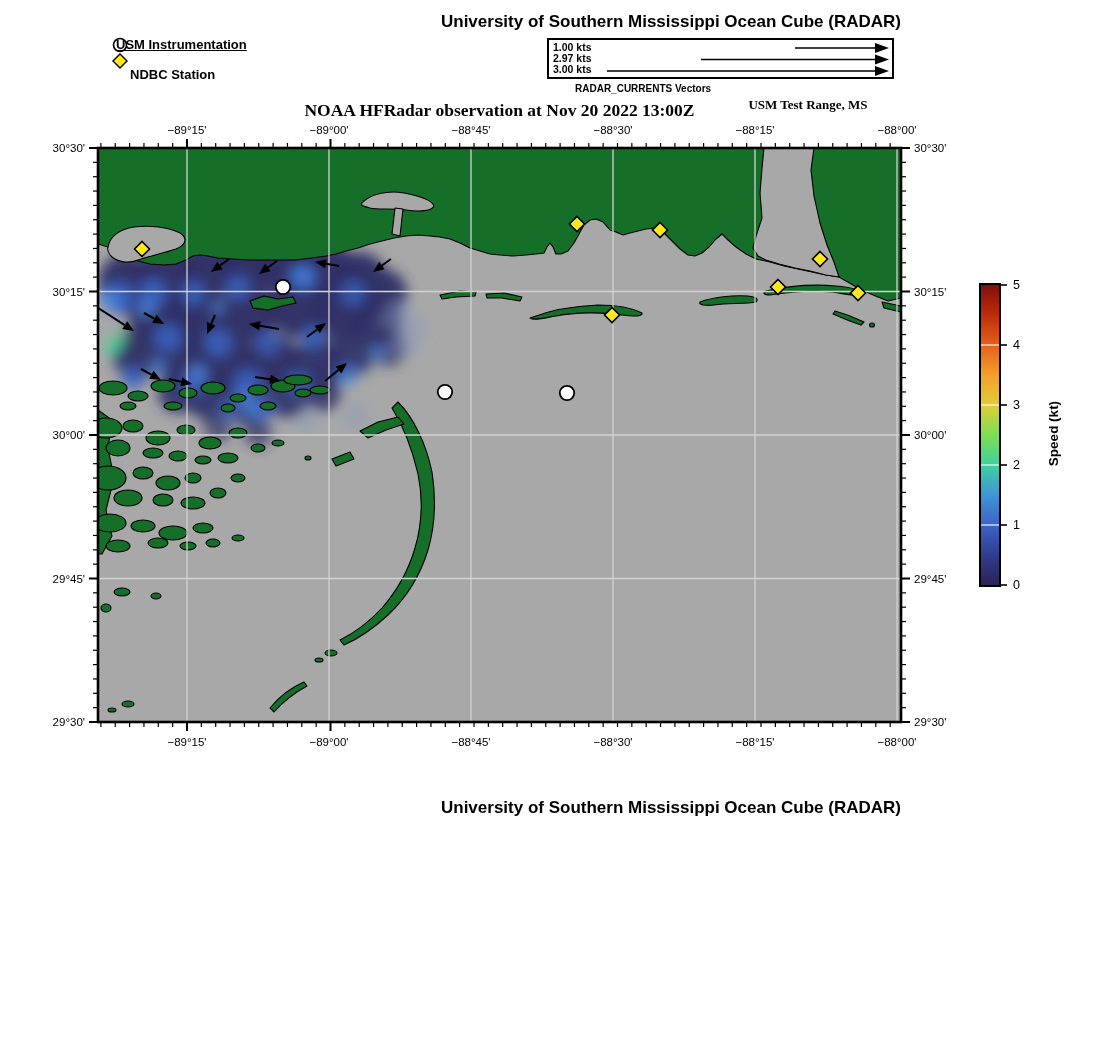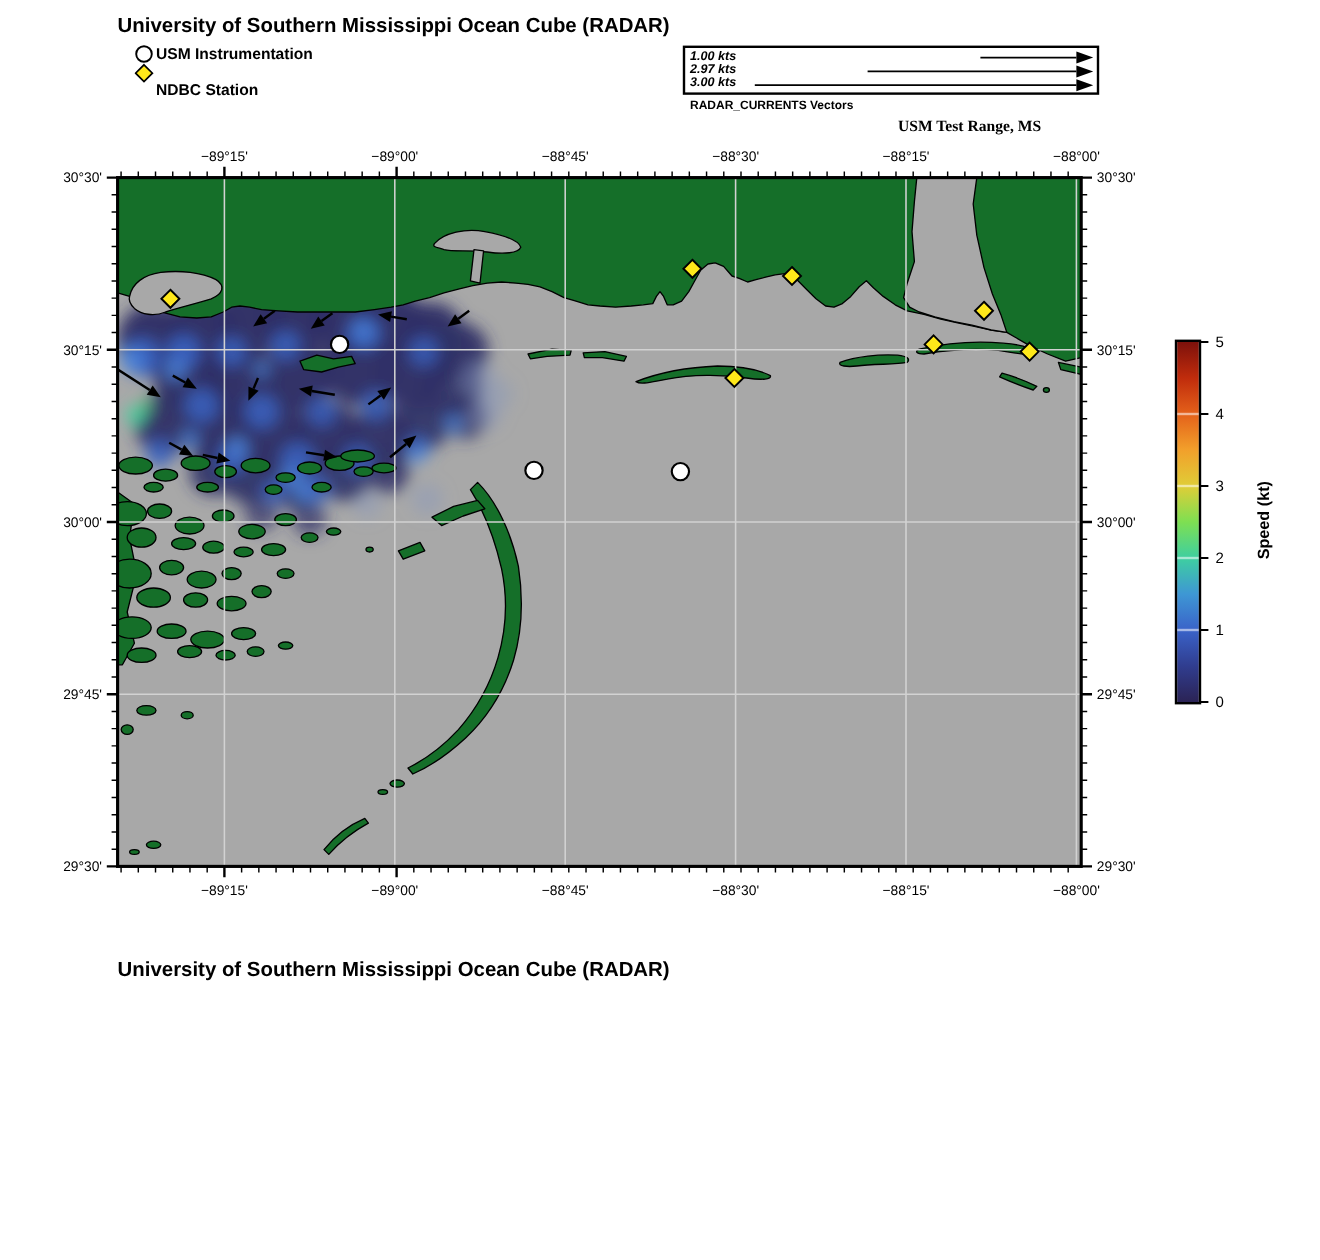--- a/index.html
+++ b/index.html
@@ -1,19 +1,19 @@
 <!DOCTYPE html>
 <html><head>
 <meta charset="utf-8">
 <style>
   html,body{margin:0;padding:0;background:#fff;}
   #page{position:relative;width:1100px;height:1050px;background:#fff;overflow:hidden;
         font-family:"Liberation Sans",sans-serif;color:#000;}
   .abs{position:absolute;}
-  .title{font-weight:bold;font-size:17px;text-align:left;width:803px;left:98px;}
+  .title{font-weight:bold;font-size:17px;text-align:right;width:803px;left:98px;}
   #legend-label-1,#legend-label-2{font-weight:bold;font-size:13px;line-height:14px;}
   #vector-box{border:2.5px solid #000;background:#fff;}
   .vs-label{font-weight:bold;font-size:10.5px;line-height:11px;}
   #vector-caption{font-weight:bold;font-size:10px;}
   #region-label{font-family:"Liberation Serif",serif;font-weight:bold;font-size:13px;
                 text-align:center;width:200px;}
   #subtitle{font-family:"Liberation Serif",serif;font-weight:bold;font-size:17.5px;
             text-align:center;width:803px;left:98px;}
   #colorbar{border:2px solid #000;}
   .cb-grid{position:absolute;left:0;width:100%;height:1.5px;background:rgba(255,255,255,.55);}
@@ -22,38 +22,39 @@
 </head>
 <body>
 <div id="page">
 
 <div class="abs title" style="top:12px;">University of Southern Mississippi Ocean Cube (RADAR)</div>
 
 <svg class="abs" style="left:112px;top:36px;" width="18" height="36">
   <circle cx="8" cy="9" r="6.5" fill="#ffffff" stroke="#000" stroke-width="1.6"></circle>
   <path d="M8,18 L15,25 L8,32 L1,25 Z" fill="#ffe81a" stroke="#000" stroke-width="1.4"></path>
 </svg>
-<div class="abs" id="legend-label-1" style="left:130px;top:38px;">USM Instrumentation</div>
+<div class="abs" id="legend-label-1" style="left:116px;top:38px;text-decoration:underline;">USM Instrumentation</div>
 <div class="abs" id="legend-label-2" style="left:130px;top:68px;">NDBC Station</div>
 
-<div class="abs" id="vector-box" style="left:569px;top:38px;width:343px;height:37px;font-style:italic;">
+<div class="abs" id="vector-box" style="left:547px;top:38px;width:343px;height:37px;">
   <div class="abs vs-label" style="left:4px;top:2px;">1.00 kts</div>
   <div class="abs vs-label" style="left:4px;top:13px;">2.97 kts</div>
   <div class="abs vs-label" style="left:4px;top:24px;">3.00 kts</div>
   <svg class="abs" style="left:0;top:0;" width="343" height="37" id="vs-arrows">
         <line x1="246" y1="8" x2="326" y2="8" stroke="#000" stroke-width="1.4"></line>
         <polygon points="340,8 326,3 326,13" fill="#000"></polygon>
         <line x1="152" y1="19.5" x2="326" y2="19.5" stroke="#000" stroke-width="1.4"></line>
         <polygon points="340,19.5 326,14.5 326,24.5" fill="#000"></polygon>
         <line x1="58" y1="31" x2="326" y2="31" stroke="#000" stroke-width="1.4"></line>
         <polygon points="340,31 326,26 326,36" fill="#000"></polygon>
       </svg>
 </div>
 <div class="abs" id="vector-caption" style="left:547px;top:83px;padding-left:28px;">RADAR_CURRENTS Vectors</div>
 
+<div class="abs" id="subtitle" style="top:100px;">NOAA HFRadar observation at Nov 20 2022 13:00Z</div>
 <div class="abs" id="region-label" style="left:708px;top:97px;">USM Test Range, MS</div>
 
 <svg class="abs" id="map-svg" style="left:48px;top:114px;" width="920" height="650" viewBox="0 0 920 650">
   <defs>
     <filter id="blur7" x="-40%" y="-40%" width="180%" height="180%">
       <feGaussianBlur stdDeviation="6.5"></feGaussianBlur>
     </filter>
     <clipPath id="mapclip">
           <rect x="50" y="34" width="803" height="574"></rect>
         </clipPath>

